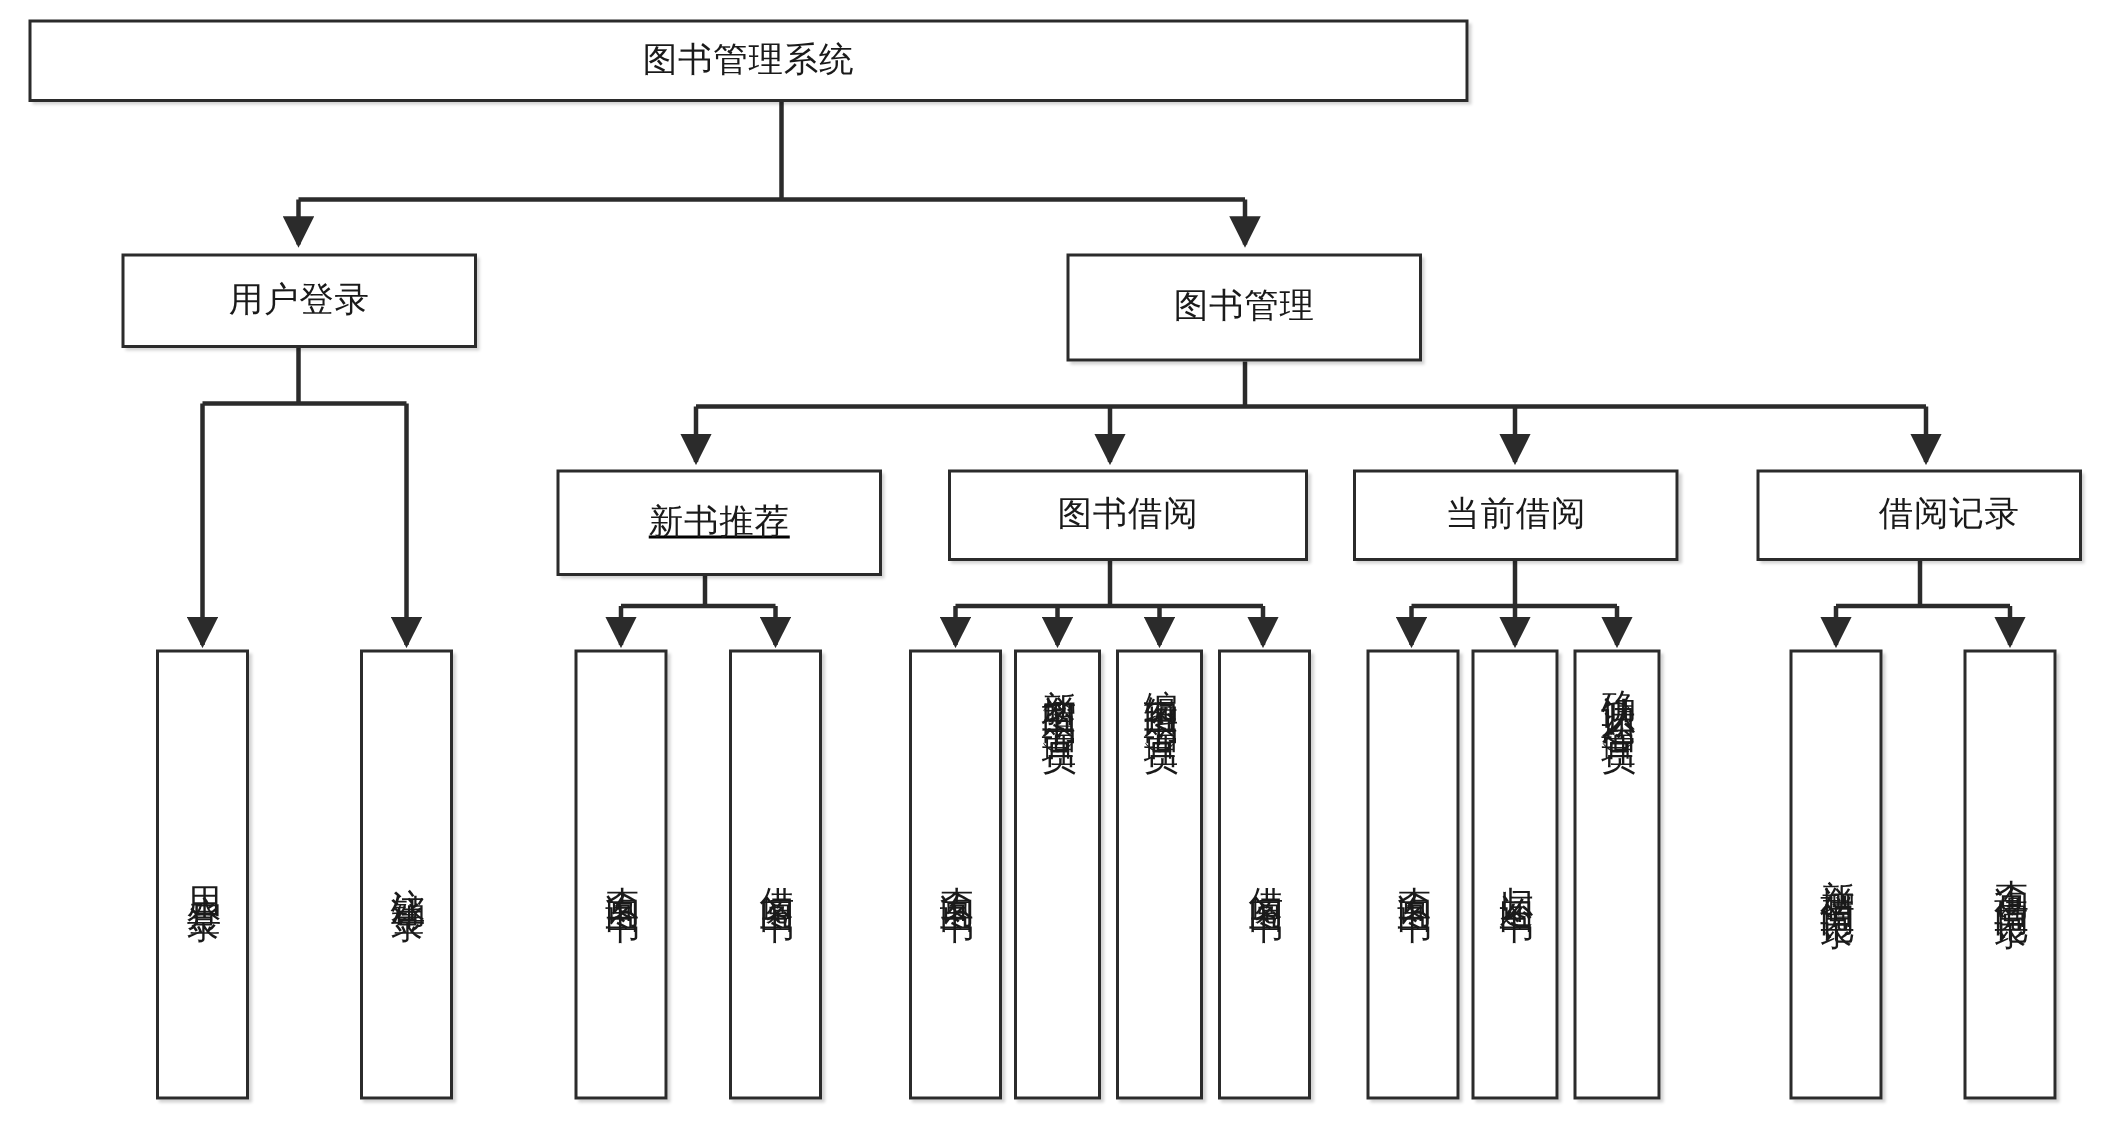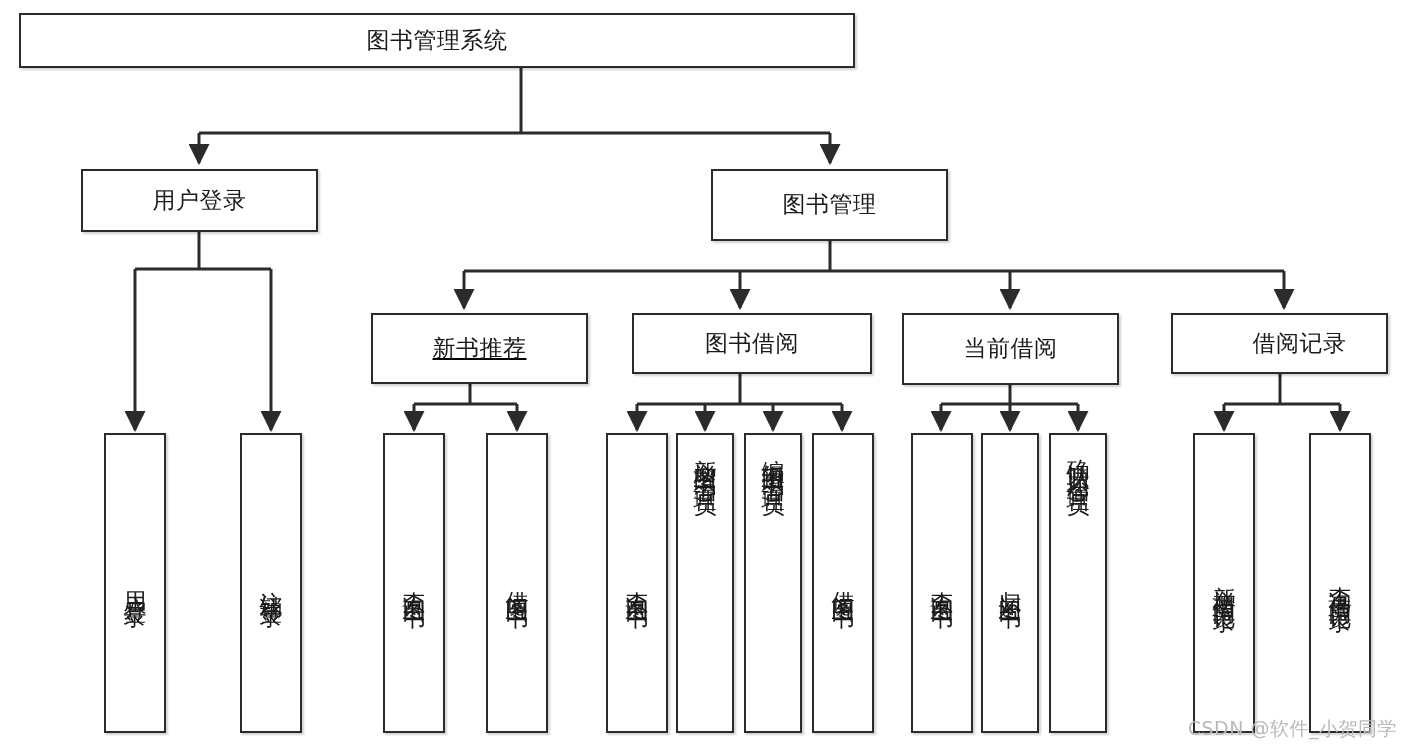--- a/index.html
+++ b/index.html
@@ -121,38 +121,38 @@
       <path d="M 1010 404 L 1010 430" marker-end="url(#arrow)"></path>
       <path d="M 1078 404 L 1078 430" marker-end="url(#arrow)"></path>
 
       <path d="M 1280 374 L 1280 404"></path>
       <path d="M 1224 404 L 1340 404"></path>
       <path d="M 1224 404 L 1224 430" marker-end="url(#arrow)"></path>
       <path d="M 1340 404 L 1340 430" marker-end="url(#arrow)"></path>
     </g>
   </svg>
 
-  <div class="node horizontal" style="left:19px; top:13px; width:836px; height:55px;">
+  <div class="node horizontal" style="left:19px; top:13px; width:960px; height:55px;">
     <span class="node-label">图书管理系统</span>
   </div>
 
   <div class="node horizontal" style="left:81px; top:169px; width:237px; height:63px;">
     <span class="node-label">用户登录</span>
   </div>
   <div class="node horizontal" style="left:711px; top:169px; width:237px; height:72px;">
     <span class="node-label">图书管理</span>
   </div>
 
   <div class="node horizontal" style="left:371px; top:313px; width:217px; height:71px;text-decoration:underline;">
     <span class="node-label">新书推荐</span>
   </div>
   <div class="node horizontal" style="left:632px; top:313px; width:240px; height:61px;">
     <span class="node-label">图书借阅</span>
   </div>
-  <div class="node horizontal" style="left:902px; top:313px; width:217px; height:72px;">
+  <div class="node horizontal" style="left:902px; top:313px; width:217px; height:61px;">
     <span class="node-label">当前借阅</span>
   </div>
   <div class="node horizontal" style="left:1171px; top:313px; width:217px; height:61px;padding-left:40px;">
     <span class="node-label">借阅记录</span>
   </div>
 
   <div class="node vertical centered" style="left:104px; top:433px; width:62px; height:300px;">
     <span class="node-label">用户登录</span>
   </div>
   <div class="node vertical centered" style="left:240px; top:433px; width:62px; height:300px;">
@@ -189,14 +189,13 @@
     <span class="node-label">确认归还（管理员）</span>
   </div>
 
   <div class="node vertical centered" style="left:1193px; top:433px; width:62px; height:300px;">
     <span class="node-label">新增借阅记录</span>
   </div>
   <div class="node vertical centered" style="left:1309px; top:433px; width:62px; height:300px;">
     <span class="node-label">查询借阅记录</span>
   </div>
 
-  <div id="watermark">CSDN @软件_小贺同学</div>
 </div>
 
 </body></html>

